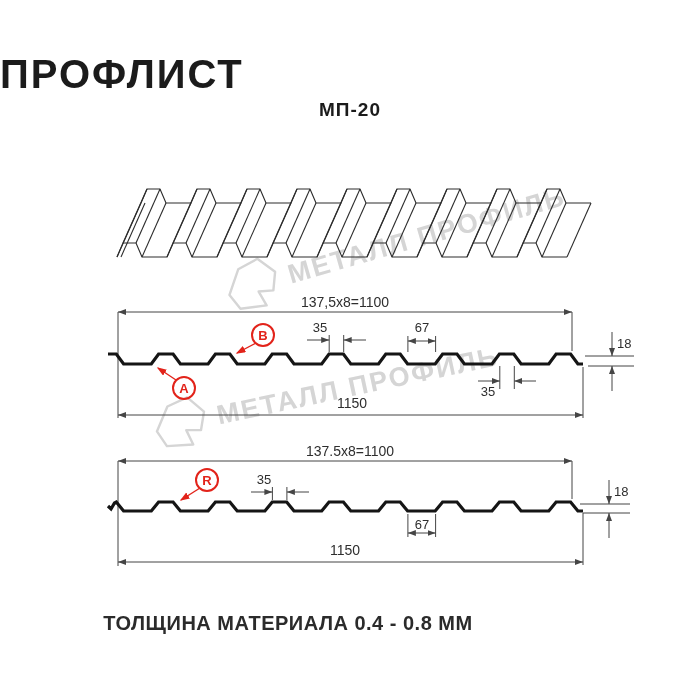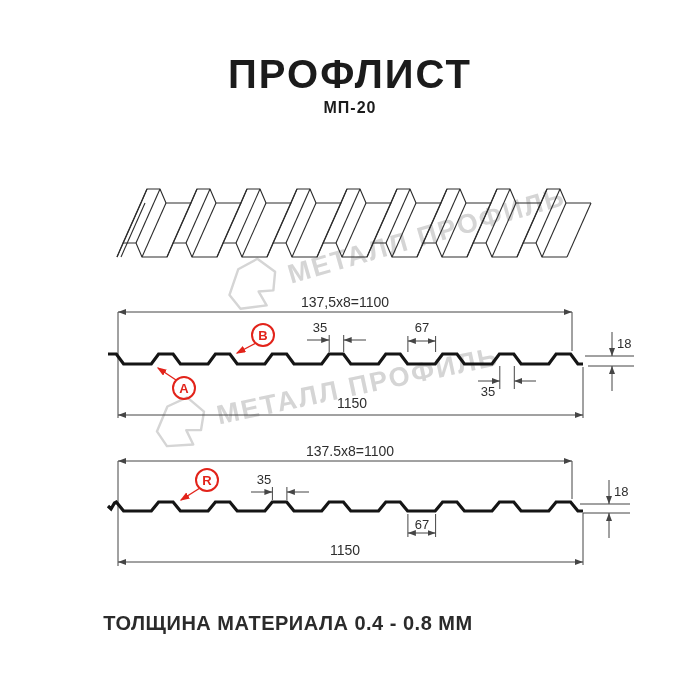--- a/index.html
+++ b/index.html
@@ -1,21 +1,21 @@
 <!DOCTYPE html>
 <html><head>
 <meta charset="utf-8">
 <style>
   html,body{margin:0;padding:0;}
   body{width:700px;height:700px;background:#ffffff;position:relative;overflow:hidden;
        font-family:"Liberation Sans", sans-serif;}
   .abs{position:absolute;}
-  #title{left:0;top:52px;width:700px;text-align:center;font-size:40px;font-weight:800;
+  #title{left:0;top:52px;width:700px;font-size:40px;font-weight:800;
          color:#1b1b1b;letter-spacing:2px;}
-  #subtitle{left:0;top:99px;width:700px;text-align:center;font-size:16px;font-weight:600;
+  #subtitle{left:0;top:99px;width:700px;text-align:center;font-size:19px;font-weight:600;
          color:#1b1b1b;letter-spacing:1px;}
   #footer{left:0;top:612px;width:576px;text-align:center;font-size:20px;font-weight:600;
          color:#2b2b2b;letter-spacing:.5px;}
   .wm{display:flex;align-items:center;gap:10px;color:#d5d5d5;font-weight:700;
       font-size:27px;letter-spacing:2px;white-space:nowrap;z-index:0;}
   #wm1{left:222px;top:258px;transform:rotate(-16deg);transform-origin:28px 28px;}
   #wm2{left:150px;top:396px;transform:rotate(-12deg);transform-origin:28px 28px;}
   .wm svg{flex:0 0 auto;}
   svg.draw{position:absolute;z-index:1;overflow:visible;}
   .dim{stroke:#454545;stroke-width:1;fill:none;}

